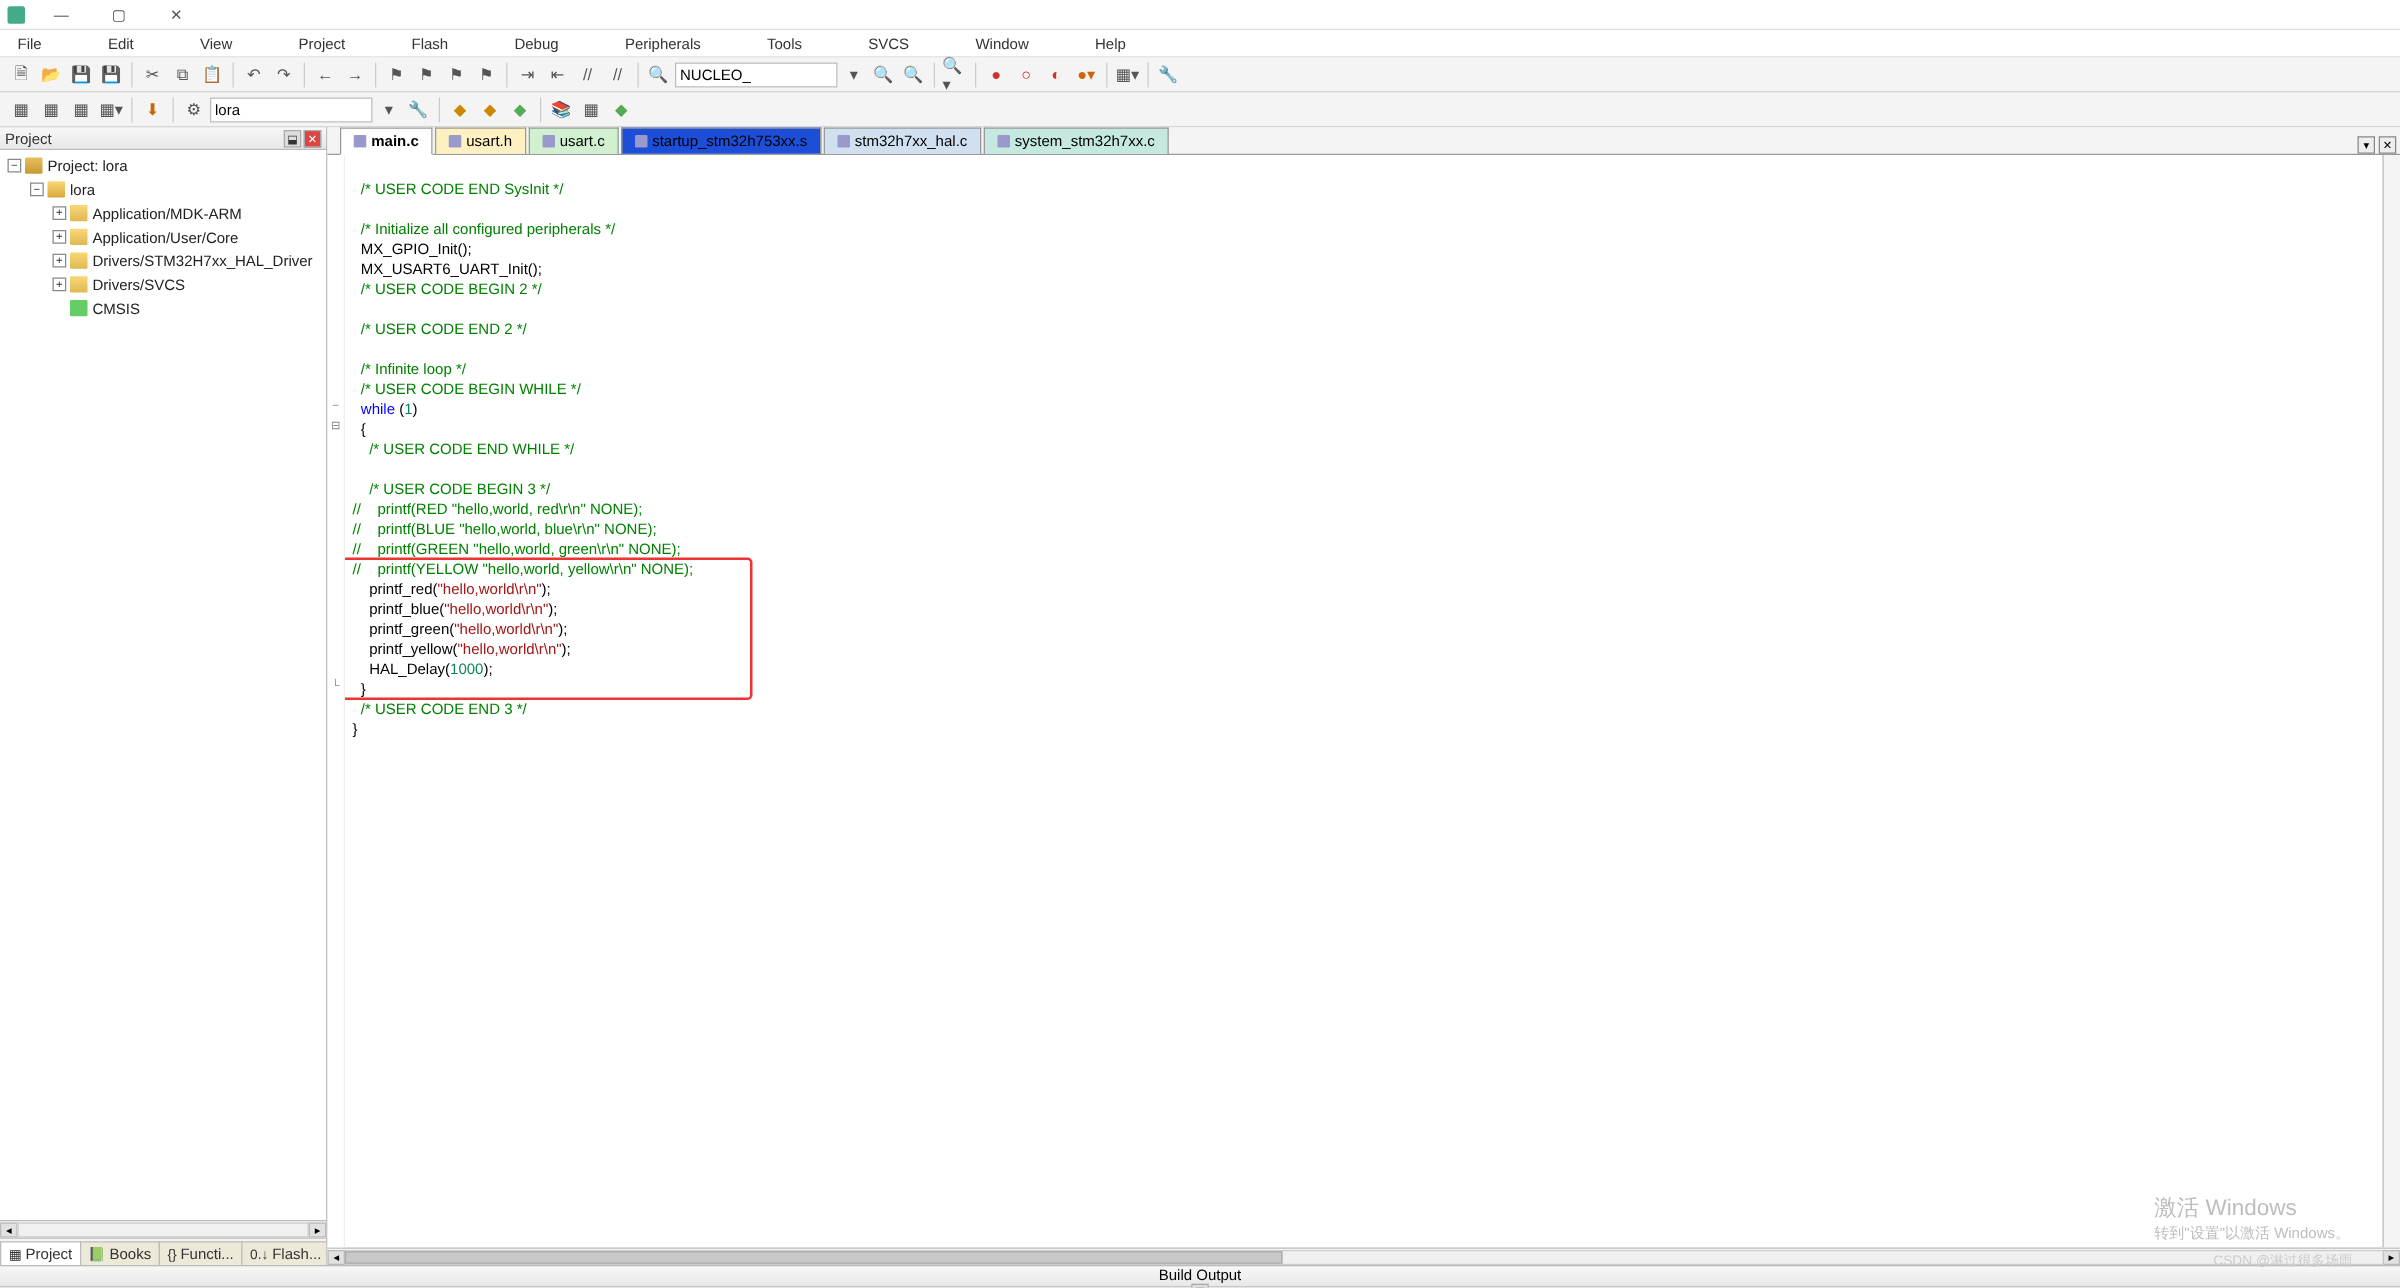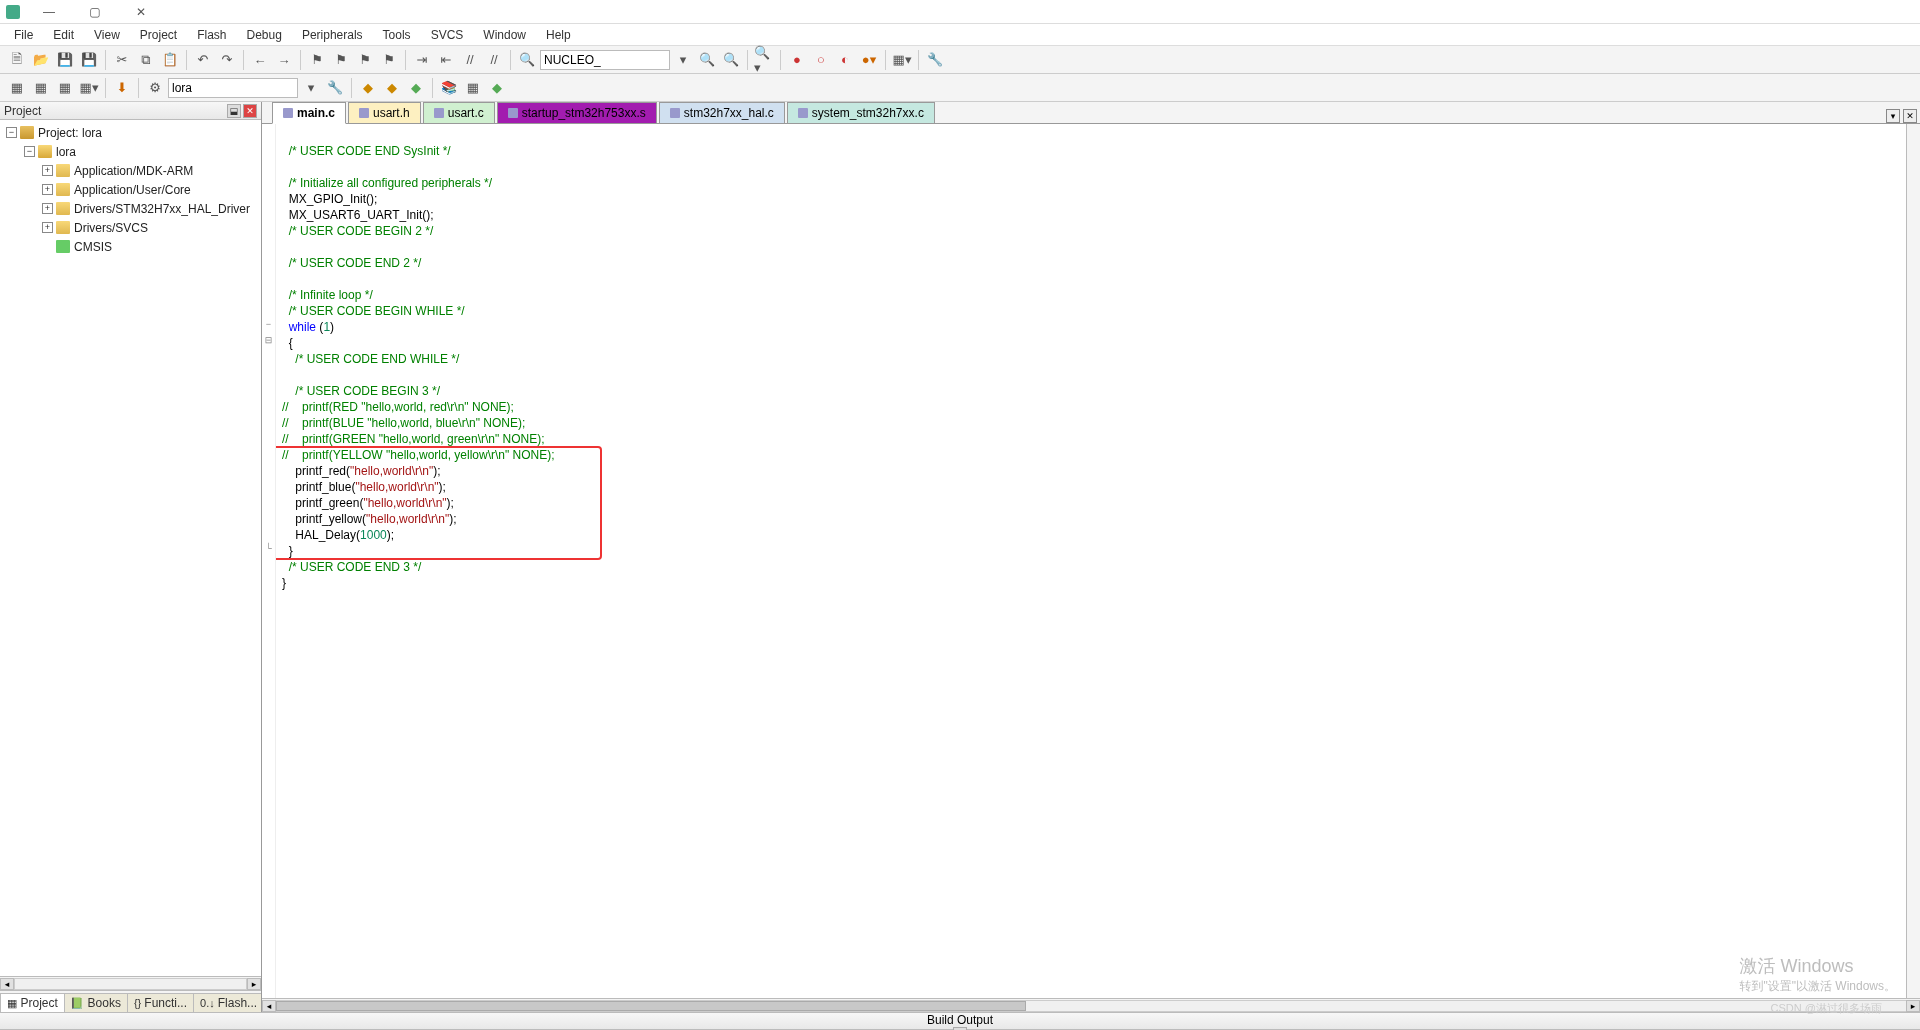--- a/index.html
+++ b/index.html
@@ -1,21 +1,21 @@
 <!DOCTYPE html>
 <html><head>
 <meta charset="utf-8">
 <style>
 * { margin:0; padding:0; box-sizing:border-box; font-family:"Segoe UI",Tahoma,sans-serif; font-size:12px; }
 html,body { width:100%; height:100%; overflow:hidden; background:#f0f0f0; }
 .titlebar { height:24px; background:#fff; display:flex; align-items:center; padding:0 6px; border-bottom:1px solid #ddd; }
 .titlebar .icon { width:14px; height:14px; background:#4a8; border-radius:2px; margin-right:6px; }
 .titlebar .title { flex:1; color:#333; }
 .titlebar .winbtn { width:46px; height:22px; display:flex; align-items:center; justify-content:center; color:#555; }
-.menubar { height:22px; background:#fff; display:flex; align-items:center; padding:0 4px; border-bottom:1px solid #ddd; }
+.menubar { height:22px; background:#fff; display:flex; align-items:center; padding:0 4px; border-bottom:1px solid #ddd;gap:33px; }
 .menubar span { padding:2px 10px; color:#333; }
 .toolbar { height:28px; background:#f4f4f4; border-bottom:1px solid #ccc; display:flex; align-items:center; padding:0 6px; gap:2px; }
 .tbbtn { width:22px; height:22px; display:flex; align-items:center; justify-content:center; border:1px solid transparent; border-radius:2px; font-size:13px; color:#555; }
 .sep { width:1px; height:20px; background:#ccc; margin:0 3px; }
 .toolbar input { height:20px; border:1px solid #bbb; padding:0 3px; font-size:12px; }
 .body-row { display:flex; height:calc(100% - 24px - 22px - 28px - 28px - 18px); }
 .left-col { width:262px; display:flex; flex-direction:column; border-right:1px solid #999; }
 .panel-hdr { height:18px; background:linear-gradient(#f7f7f7,#e8e8e8); border-bottom:1px solid #bbb; display:flex; align-items:center; padding:0 4px; font-size:11px; color:#333; }
 .panel-hdr .spacer { flex:1; }
 .panel-hdr .pbtn { width:14px; height:14px; margin-left:2px; background:#ddd; border:1px solid #aaa; font-size:9px; display:flex; align-items:center; justify-content:center; }
@@ -32,38 +32,38 @@
 .left-tabs .ltab { padding:2px 6px; border:1px solid #bbb; border-bottom:none; margin-right:-1px; font-size:11px; background:#ece9d8; color:#333; white-space:nowrap; }
 .left-tabs .ltab.active { background:#fff; }
 .left-scroll { height:14px; background:#f4f4f4; border-top:1px solid #bbb; display:flex; align-items:center; }
 .left-scroll .sarrow { width:14px; height:12px; background:#e1e1e1; border:1px solid #bbb; font-size:9px; text-align:center; line-height:10px; }
 .left-scroll .strack { flex:1; height:12px; background:#f0f0f0; border:1px solid #ccc; }
 .editor-col { flex:1; display:flex; flex-direction:column; background:#fff; min-width:0; }
 .filetabs { height:22px; background:#f4f4f4; display:flex; align-items:flex-end; padding-left:10px; border-bottom:1px solid #999; }
 .ftab { padding:3px 10px; border:1px solid #999; border-bottom:none; margin-right:2px; font-size:11px; display:flex; align-items:center; gap:4px; }
 .ftab .fic { width:10px; height:10px; border-radius:1px; }
 .ftab.active { background:#fff; border-bottom:1px solid #fff; position:relative; top:1px; font-weight:bold; }
-.ftab.c-yellow { background:#fdf0c1; } .ftab.c-green { background:#d0f0d0; } .ftab.c-red { background:#a21caf; } .ftab.c-blue { background:#d0e0f0; } .ftab.c-teal { background:#c5e8e0; }
+.ftab.c-yellow { background:#fdf0c1; } .ftab.c-green { background:#d0f0d0; } .ftab.c-red { background:#1d4ed8; } .ftab.c-blue { background:#d0e0f0; } .ftab.c-teal { background:#c5e8e0; }
 .ftab .fic { background:#99c; }
 .ftab-spacer { flex:1; }
 .ftab-ctrl { width:14px; height:14px; border:1px solid #888; font-size:9px; text-align:center; line-height:12px; margin-right:3px; background:#eee; }
 .code-area { flex:1; display:flex; overflow:hidden; position:relative; font-family:Consolas,"Courier New",monospace; font-size:13px; }
 .gutter { width:55px; background:#fff; border-right:1px solid #ddd; text-align:right; color:#808080; padding:3px 8px 3px 0; line-height:16px; }
 .fold { width:14px; background:#fff; border-right:1px solid #eee; padding-top:3px; }
 .fold .fm { height:16px; font-size:9px; color:#888; text-align:center; }
 .codelines { flex:1; padding:3px 0 3px 6px; line-height:16px; white-space:pre; color:#000; overflow:auto; position:relative; }
 .cm { color:#008000; } .kw { color:#0000ff; } .str { color:#a31515; } .num { color:#098658; }
 .redbox { position:absolute; border:2px solid #e33; border-radius:4px; pointer-events:none; }
 .hscroll { height:14px; background:#f4f4f4; display:flex; align-items:center; border-top:1px solid #bbb; }
 .hscroll .sarrow { width:14px; height:12px; background:#e1e1e1; border:1px solid #bbb; font-size:9px; text-align:center; line-height:10px; }
 .hscroll .strack { flex:1; height:12px; background:#f0f0f0; border-top:1px solid #ccc; border-bottom:1px solid #ccc; position:relative; }
 .hscroll .thumb { position:absolute; left:0; width:46%; height:100%; background:#c8c8c8; border:1px solid #aaa; }
 .vscroll { position:absolute; right:0; top:0; width:14px; height:100%; background:#f4f4f4; border-left:1px solid #bbb; }
 .output-hdr { height:18px; background:linear-gradient(#f7f7f7,#e8e8e8); border-top:1px solid #bbb; border-bottom:1px solid #bbb; display:flex; align-items:center; padding:0 4px; font-size:11px;flex-direction:column; }
-.watermark { position:fixed; right:24px; bottom:35px; text-align:left; color:#bdbdbd; pointer-events:none; }
+.watermark { position:fixed; right:40px; bottom:35px; text-align:left; color:#bdbdbd; pointer-events:none; }
 .watermark .l1 { font-size:18px; } .watermark .l2 { font-size:12px; }
 .csdn { position:fixed; right:38px; bottom:14px; color:#ccc; font-size:11px; pointer-events:none; }
 </style>
 </head>
 <body>
 
 <div class="titlebar">
   <div class="icon"></div>
   <div class="winbtn">—</div>
   <div class="winbtn">▢</div>

